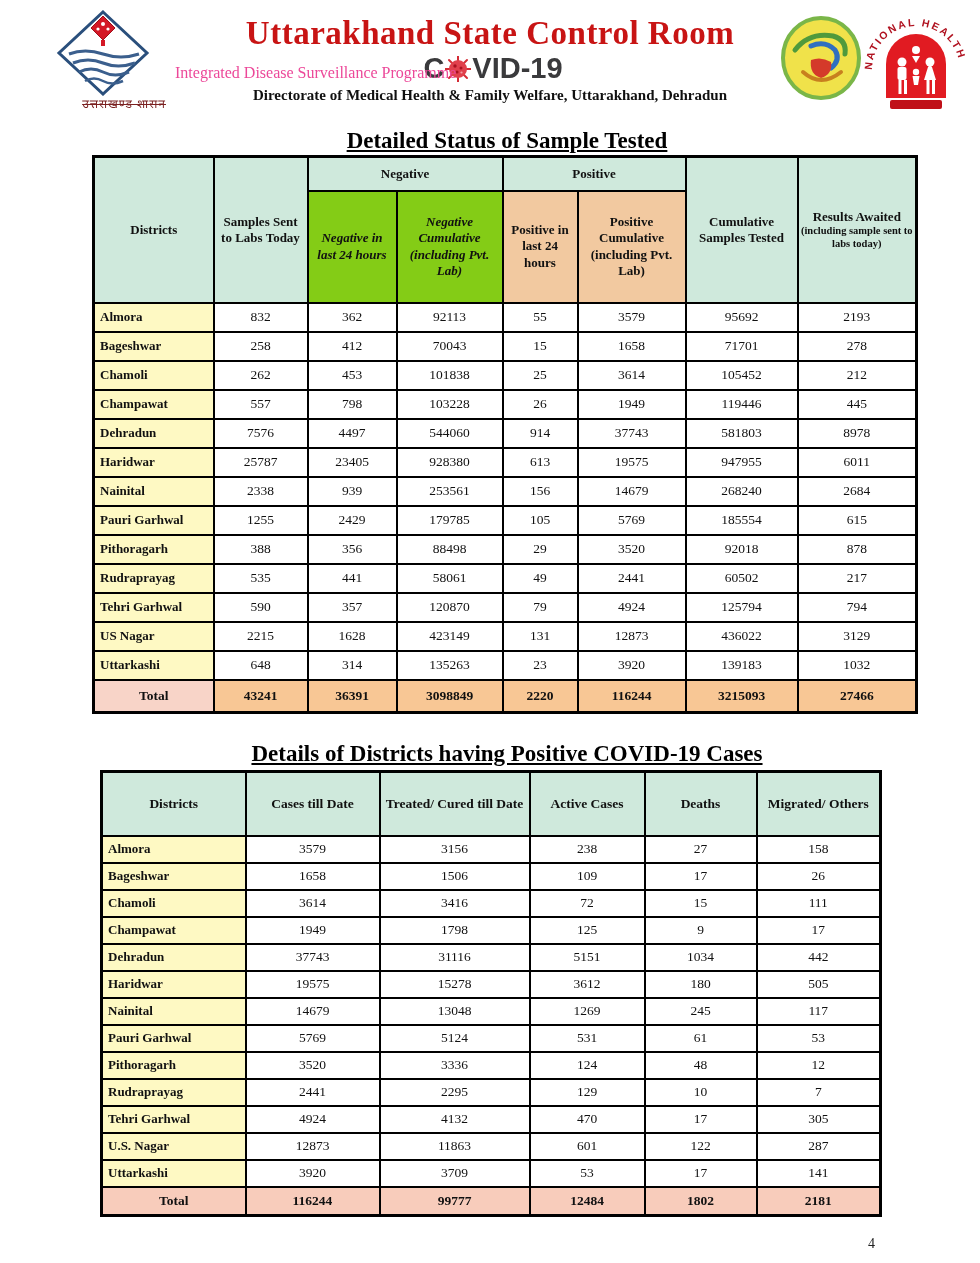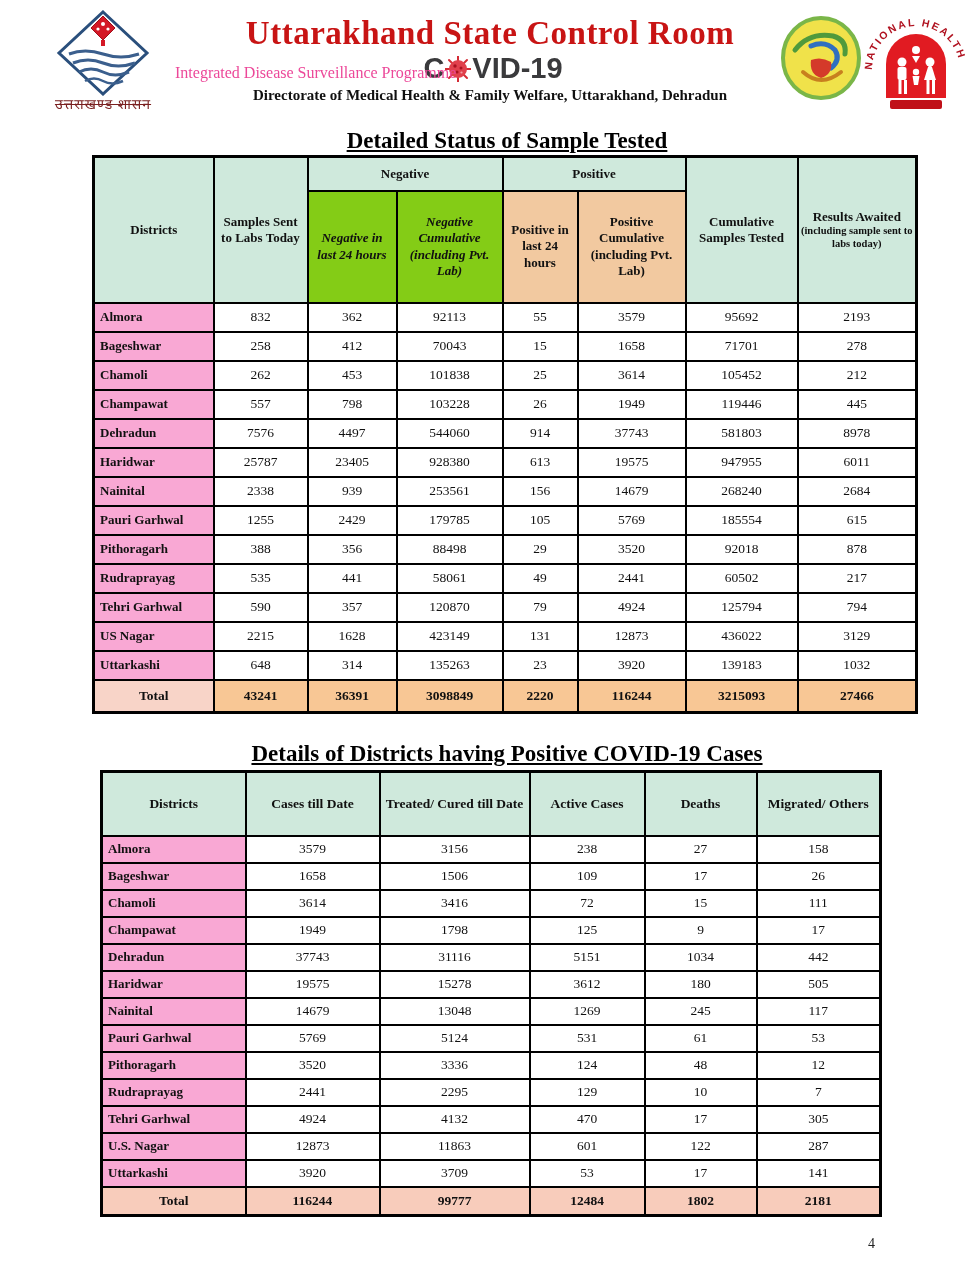--- a/index.html
+++ b/index.html
@@ -8,21 +8,21 @@
     background:#ffffff;
     font-family:"Liberation Serif", serif;
     position:relative;
     overflow:hidden;
     color:#111;
   }
 
   
   .hdr { position:absolute; top:0; left:0; width:980px; height:118px; }
   .emblem { position:absolute; left:40px; top:10px; width:126px; height:102px; text-align:center; }
-  .emblem-caption { font-size:14px; color:#7a2020; letter-spacing:1px; line-height:1; margin-top:-2px; text-decoration:line-through; }
+  .emblem-caption { font-size:12px; color:#7a2020; letter-spacing:1px; line-height:1; margin-top:-2px; text-decoration:line-through;text-align:right; }
   .title-wrap { position:absolute; left:175px; top:15px; width:630px; text-align:center; }
   .main-title { display:inline; font-size:33px; font-weight:bold; color:#c81414; letter-spacing:0.5px; }
   .covid-label { display:inline-flex; align-items:center; font-family:"Liberation Sans", sans-serif; font-size:29px; font-weight:bold; color:#3a3a3c; margin-left:6px; vertical-align:-2px; }
   .covid-label .virus { display:inline-block; width:26px; height:26px; margin:0 1px; }
   .sub1 { position:absolute; left:175px; top:64px; width:630px; text-align:left; font-size:16px; font-weight:normal; color:#ec4899; }
   .sub2 { position:absolute; left:150px; top:87px; width:680px; text-align:center; font-size:15px; font-weight:bold; color:#101010; }
   .round-logo { position:absolute; left:781px; top:16px; width:80px; height:84px; }
   .nhm-logo { position:absolute; left:860px; top:6px; width:112px; height:112px; }
 
   
@@ -44,21 +44,21 @@
 
   #table1 thead th { font-size:13px; line-height:1.25; padding:3px 2px; }
   #table1 .group-row th { height:34px; }
   #table1 .sub-row th { height:112px; }
   .awaited-note { display:block; font-size:10.5px; font-weight:bold; line-height:1.2; }
 
   #table1 tbody td, #table2 tbody td { font-size:13.5px; }
   #table1 tbody td { height:29px; }
   #table2 tbody td { height:27px; }
 
-  .district-cell { background:#f9a8d4; text-align:left !important; font-weight:bold; font-size:13px !important; padding-left:5px; }
+  .district-cell { background:#fef9c3; text-align:left !important; font-weight:bold; font-size:13px !important; padding-left:5px; }
   .num-cell { background:#ffffff; }
 
   #table2 thead th { font-size:13.5px; line-height:1.3; height:64px; padding:2px; }
 
   tfoot td { font-weight:bold; font-size:13.5px; }
   #table1 tfoot td { height:33px; }
   #table2 tfoot td { height:29px; }
   #table1 tfoot td.total-label { background:#f8d4c8; }
   #table1 tfoot td.total-num  { background:#f8c795; }
   #table2 tfoot td.total-label { background:#f8ccbb; }

